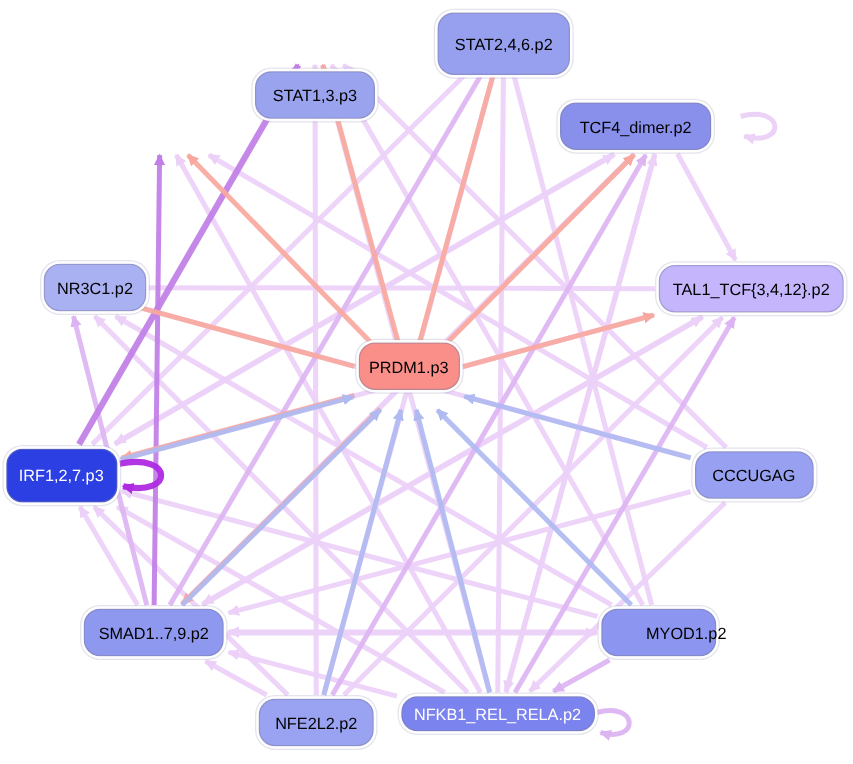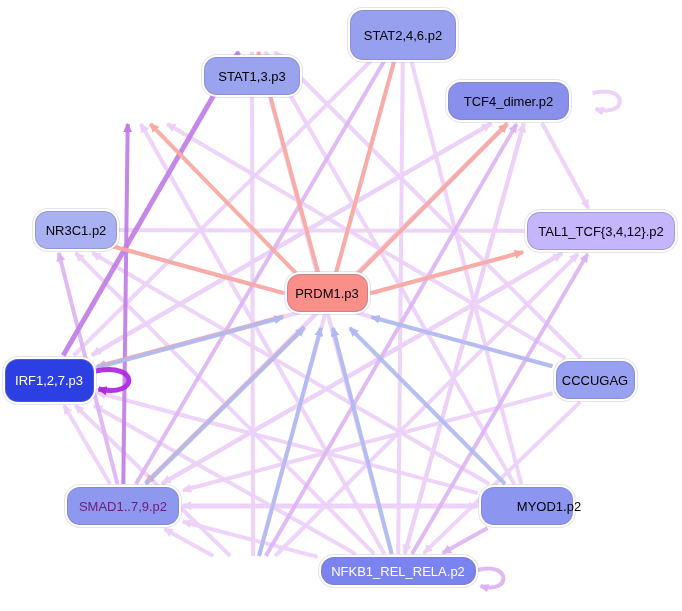--- a/index.html
+++ b/index.html
@@ -127,26 +127,29 @@
       </div>
       <div class="node" style="left: 527px; top: 212px; width: 148px; height: 38px; background: #c4b5fd; color: rgb(0, 0, 0);">
         <span>TAL1_TCF{3,4,12}.p2</span>
       </div>
       <div class="node" style="left: 286.5px; top: 274px; width: 81px; height: 38px; background: rgb(249, 143, 136); color: rgb(0, 0, 0);">
         <span>PRDM1.p3</span>
       </div>
       <div class="node" style="left: 4.5px; top: 358.5px; width: 89px; height: 43px; background: rgb(43, 63, 227); color: rgb(255, 255, 255);">
         <span>IRF1,2,7.p3</span>
       </div>
-      <div class="node" style="left: 555.5px; top: 361px; width: 79px; height: 38px; background: rgb(152, 161, 241); color: rgb(0, 0, 0);">
+      <div class="node" style="left: 555.5px; top: 361px; width: 95px; height: 38px; background: rgb(152, 161, 241); color: rgb(0, 0, 0);">
         <span>CCCUGAG</span>
       </div>
-      <div class="node" style="left: 67px; top: 487px; width: 112px; height: 38px; background: rgb(143, 152, 239); color: #701a75; text-align: right;">
+      <div class="node" style="left: 67px; top: 487px; width: 112px; height: 38px; background: rgb(143, 152, 239); color: #000000; text-align: right;">
         <span>SMAD1..7,9.p2</span>
       </div>
       <div class="node" style="left: 481px; top: 487px; width: 92px; height: 38px; background: rgb(140, 149, 239); color: rgb(0, 0, 0); padding-left: 44px;">
         <span>MYOD1.p2</span>
+      </div>
+      <div class="node" style="left: 207px; top: 559px; width: 92px; height: 38px; background: rgb(154, 163, 241); color: rgb(0, 0, 0);">
+        <span>NFE2L2.p2</span>
       </div>
       <div class="node" style="left: 320.5px; top: 557px; width: 155px; height: 28px; background: rgb(123, 131, 239); color: rgb(255, 255, 255);">
         <span>NFKB1_REL_RELA.p2</span>
       </div>
     </div>
 </div>
 
 </body></html>

